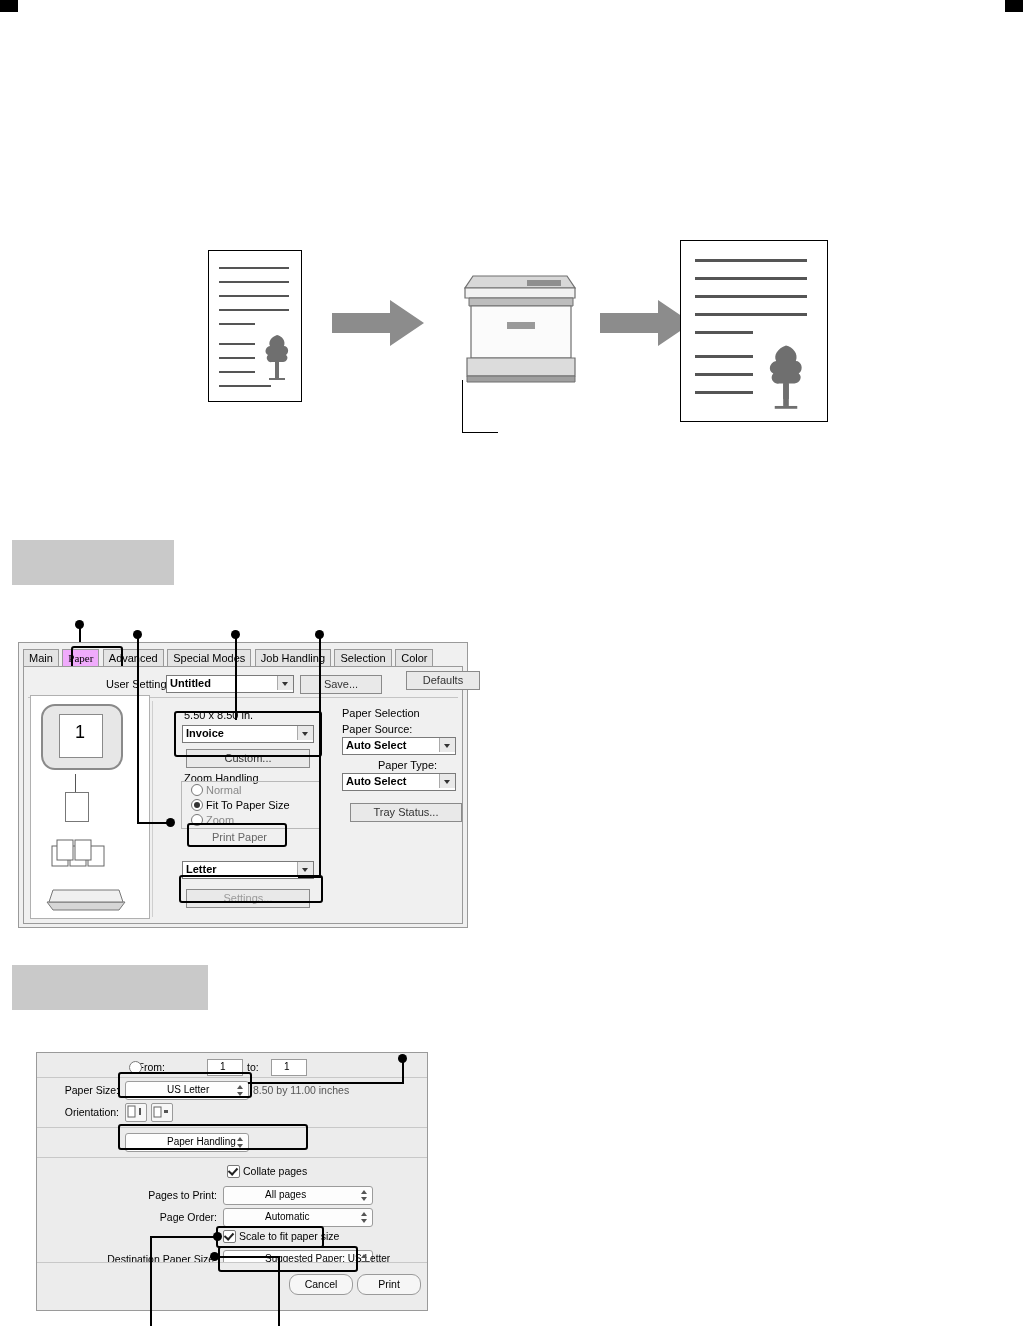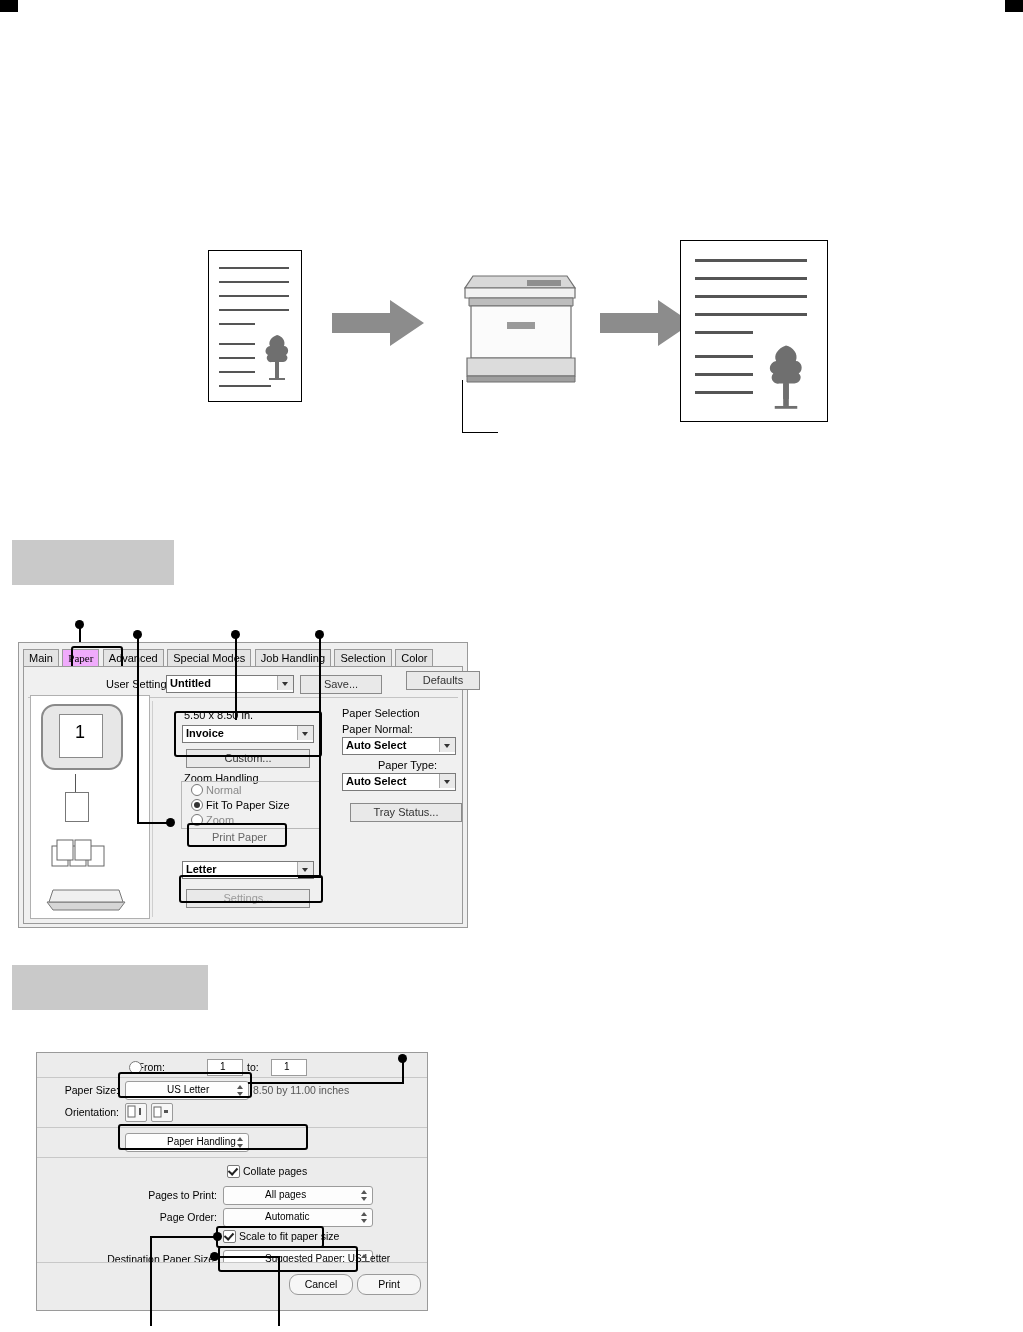--- a/index.html
+++ b/index.html
@@ -213,21 +213,21 @@
     <div class="lbl" style="left:182px;top:147px;color:#888;">Zoom</div>
 
     <div class="lbl" style="left:160px;top:164px;color:#666;padding-left:28px;">Print Paper</div>
     <div class="combo" style="left:158px;top:194px;width:130px;">
       <span class="txt">Letter</span>
       <span class="btn"></span>
     </div>
     <div class="btnbox" style="left:162px;top:222px;width:122px;color:#9a9a9a;">Settings...</div>
 
     <div class="lbl" style="left:318px;top:40px;">Paper Selection</div>
-    <div class="lbl" style="left:318px;top:56px;">Paper Normal:</div>
+    <div class="lbl" style="left:318px;top:56px;">Paper Source:</div>
     <div class="combo" style="left:318px;top:70px;width:112px;">
       <span class="txt">Auto Select</span>
       <span class="btn"></span>
     </div>
     <div class="lbl" style="left:318px;top:92px;padding-left:36px;">Paper Type:</div>
     <div class="combo" style="left:318px;top:106px;width:112px;">
       <span class="txt">Auto Select</span>
       <span class="btn"></span>
     </div>
     <div class="btnbox" style="left:326px;top:136px;width:110px;">Tray Status...</div>

